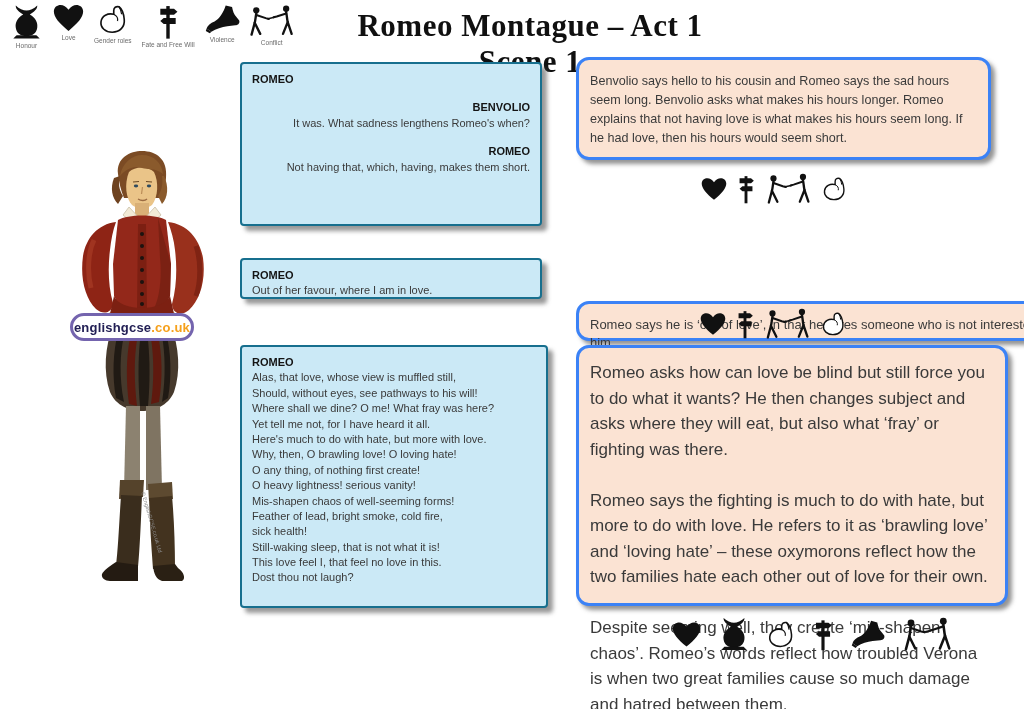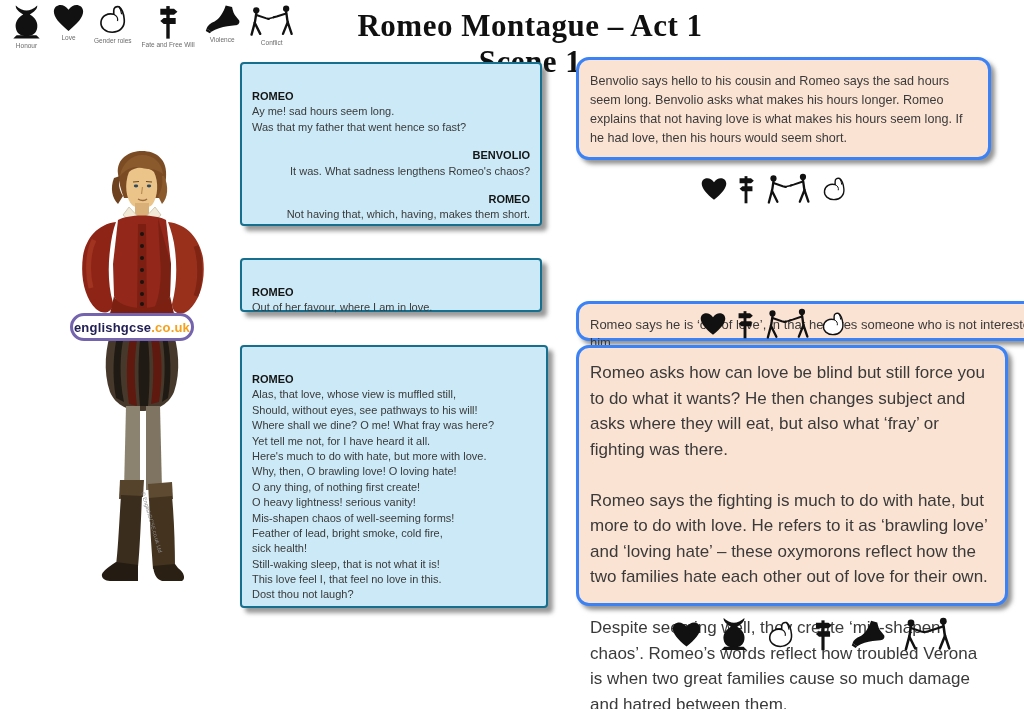--- a/index.html
+++ b/index.html
@@ -39,21 +39,21 @@
   .icon-row-3 .ic-heart{width:29px;height:27px;}
   .icon-row-3 .ic-urn{width:32px;height:34px;}
   .icon-row-3 .ic-arm{width:28px;height:29px;}
   .icon-row-3 .ic-signpost{width:22px;height:33px;}
   .icon-row-3 .ic-conflict{width:52px;height:34px;}
   
   .quote-box{
     position:absolute;box-sizing:border-box;
     background:#cbe9f6;border:2.5px solid #176f8e;border-radius:4px;
     box-shadow:5px 5px 4px rgba(70,70,70,.55);
-    padding:25px 10px;font-size:11px;line-height:1.4;color:#3a3a3a;
+    padding:8px 10px;font-size:11px;line-height:1.4;color:#3a3a3a;
   }
   .quote-box .speaker{font-weight:bold;color:#141414;}
   .quote-box .lines{white-space:pre-line;}
   .quote-box .turn + .turn{margin-top:13px;text-align:right;}
   .qb-1{left:240px;top:62px;width:302px;height:164px;}
   .qb-2{left:240px;top:258px;width:302px;height:41px;}
   .qb-3{left:240px;top:345px;width:308px;height:263px;}
   
   .explain-box{
     position:absolute;box-sizing:border-box;
@@ -241,26 +241,24 @@
     <span class="site-badge">
         <span class="site-name">englishgcse</span>
         <span class="site-tld">.co.uk</span>
       </span>
     <span class="boot-copyright">© EnglishGCSE.co.uk Ltd</span>
   </figure>
 
   <section class="quote-box qb-1">
     <div class="turn">
       <div class="speaker">ROMEO</div>
-      <div class="lines">Ay me! sad hours seem long.
-Was that my father that went hence so fast?</div>
     </div>
     <div class="turn">
       <div class="speaker">BENVOLIO</div>
-      <div class="lines">It was. What sadness lengthens Romeo's chaos?</div>
+      <div class="lines">It was. What sadness lengthens Romeo's when?</div>
     </div>
     <div class="turn">
       <div class="speaker">ROMEO</div>
       <div class="lines">Not having that, which, having, makes them short.</div>
     </div>
   </section>
 
   <section class="explain-box eb-1">
     <p class="explain-text">Benvolio says hello to his cousin and Romeo says the sad hours seem long. Benvolio asks what makes his hours longer. Romeo explains that not having love is what makes his hours seem long. If he had love, then his hours would seem short.</p>
   </section>

